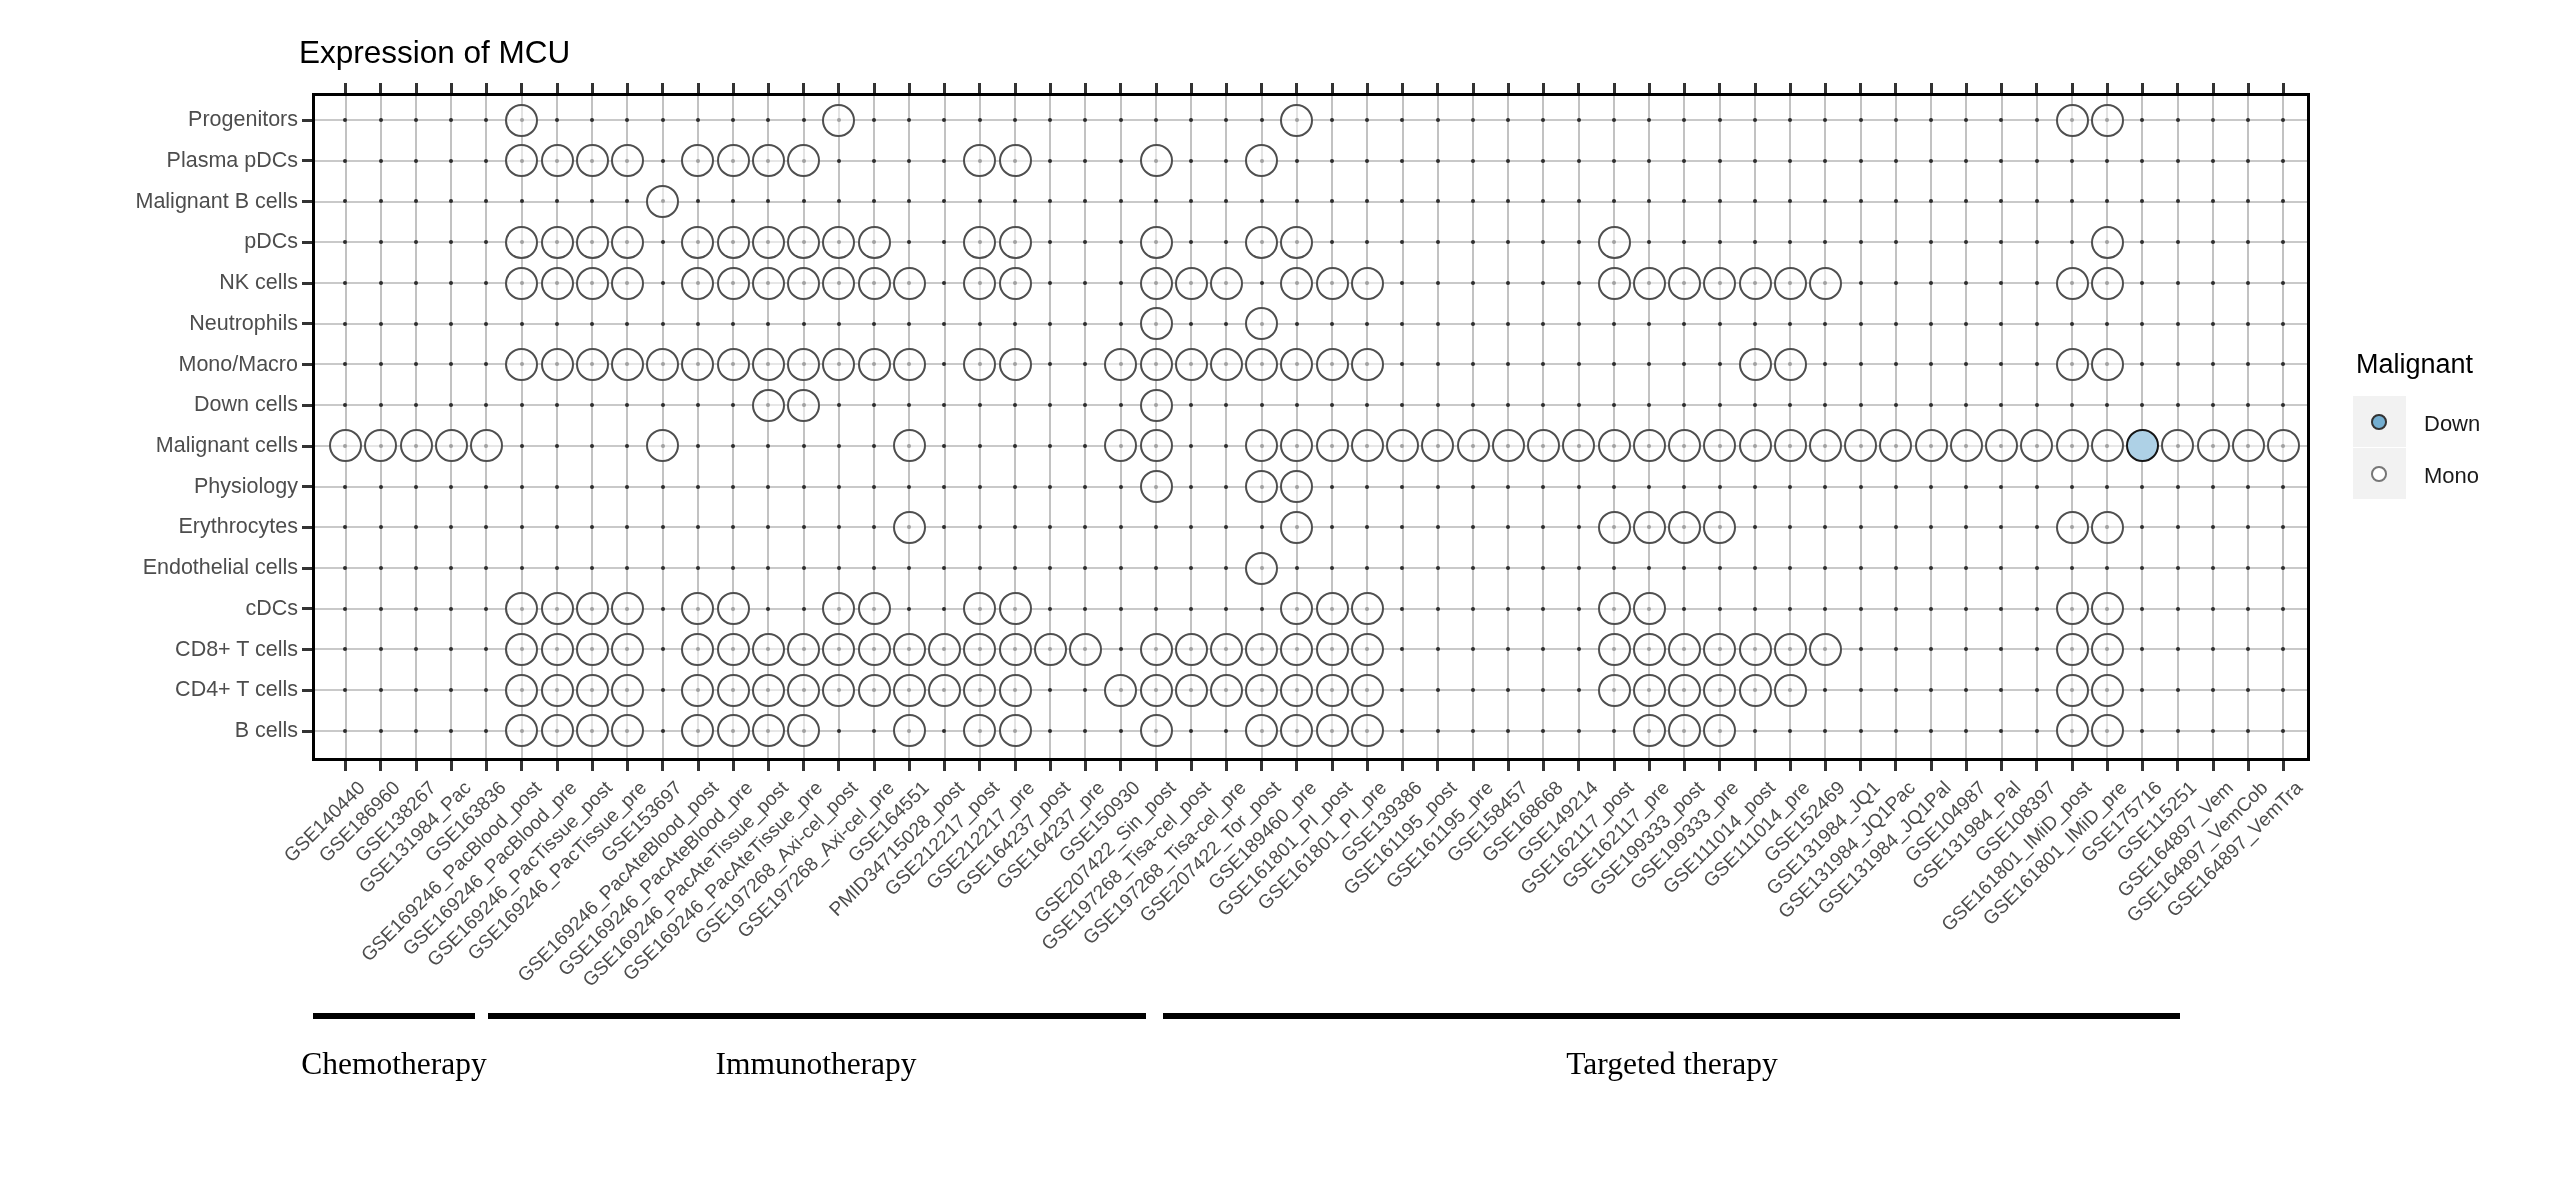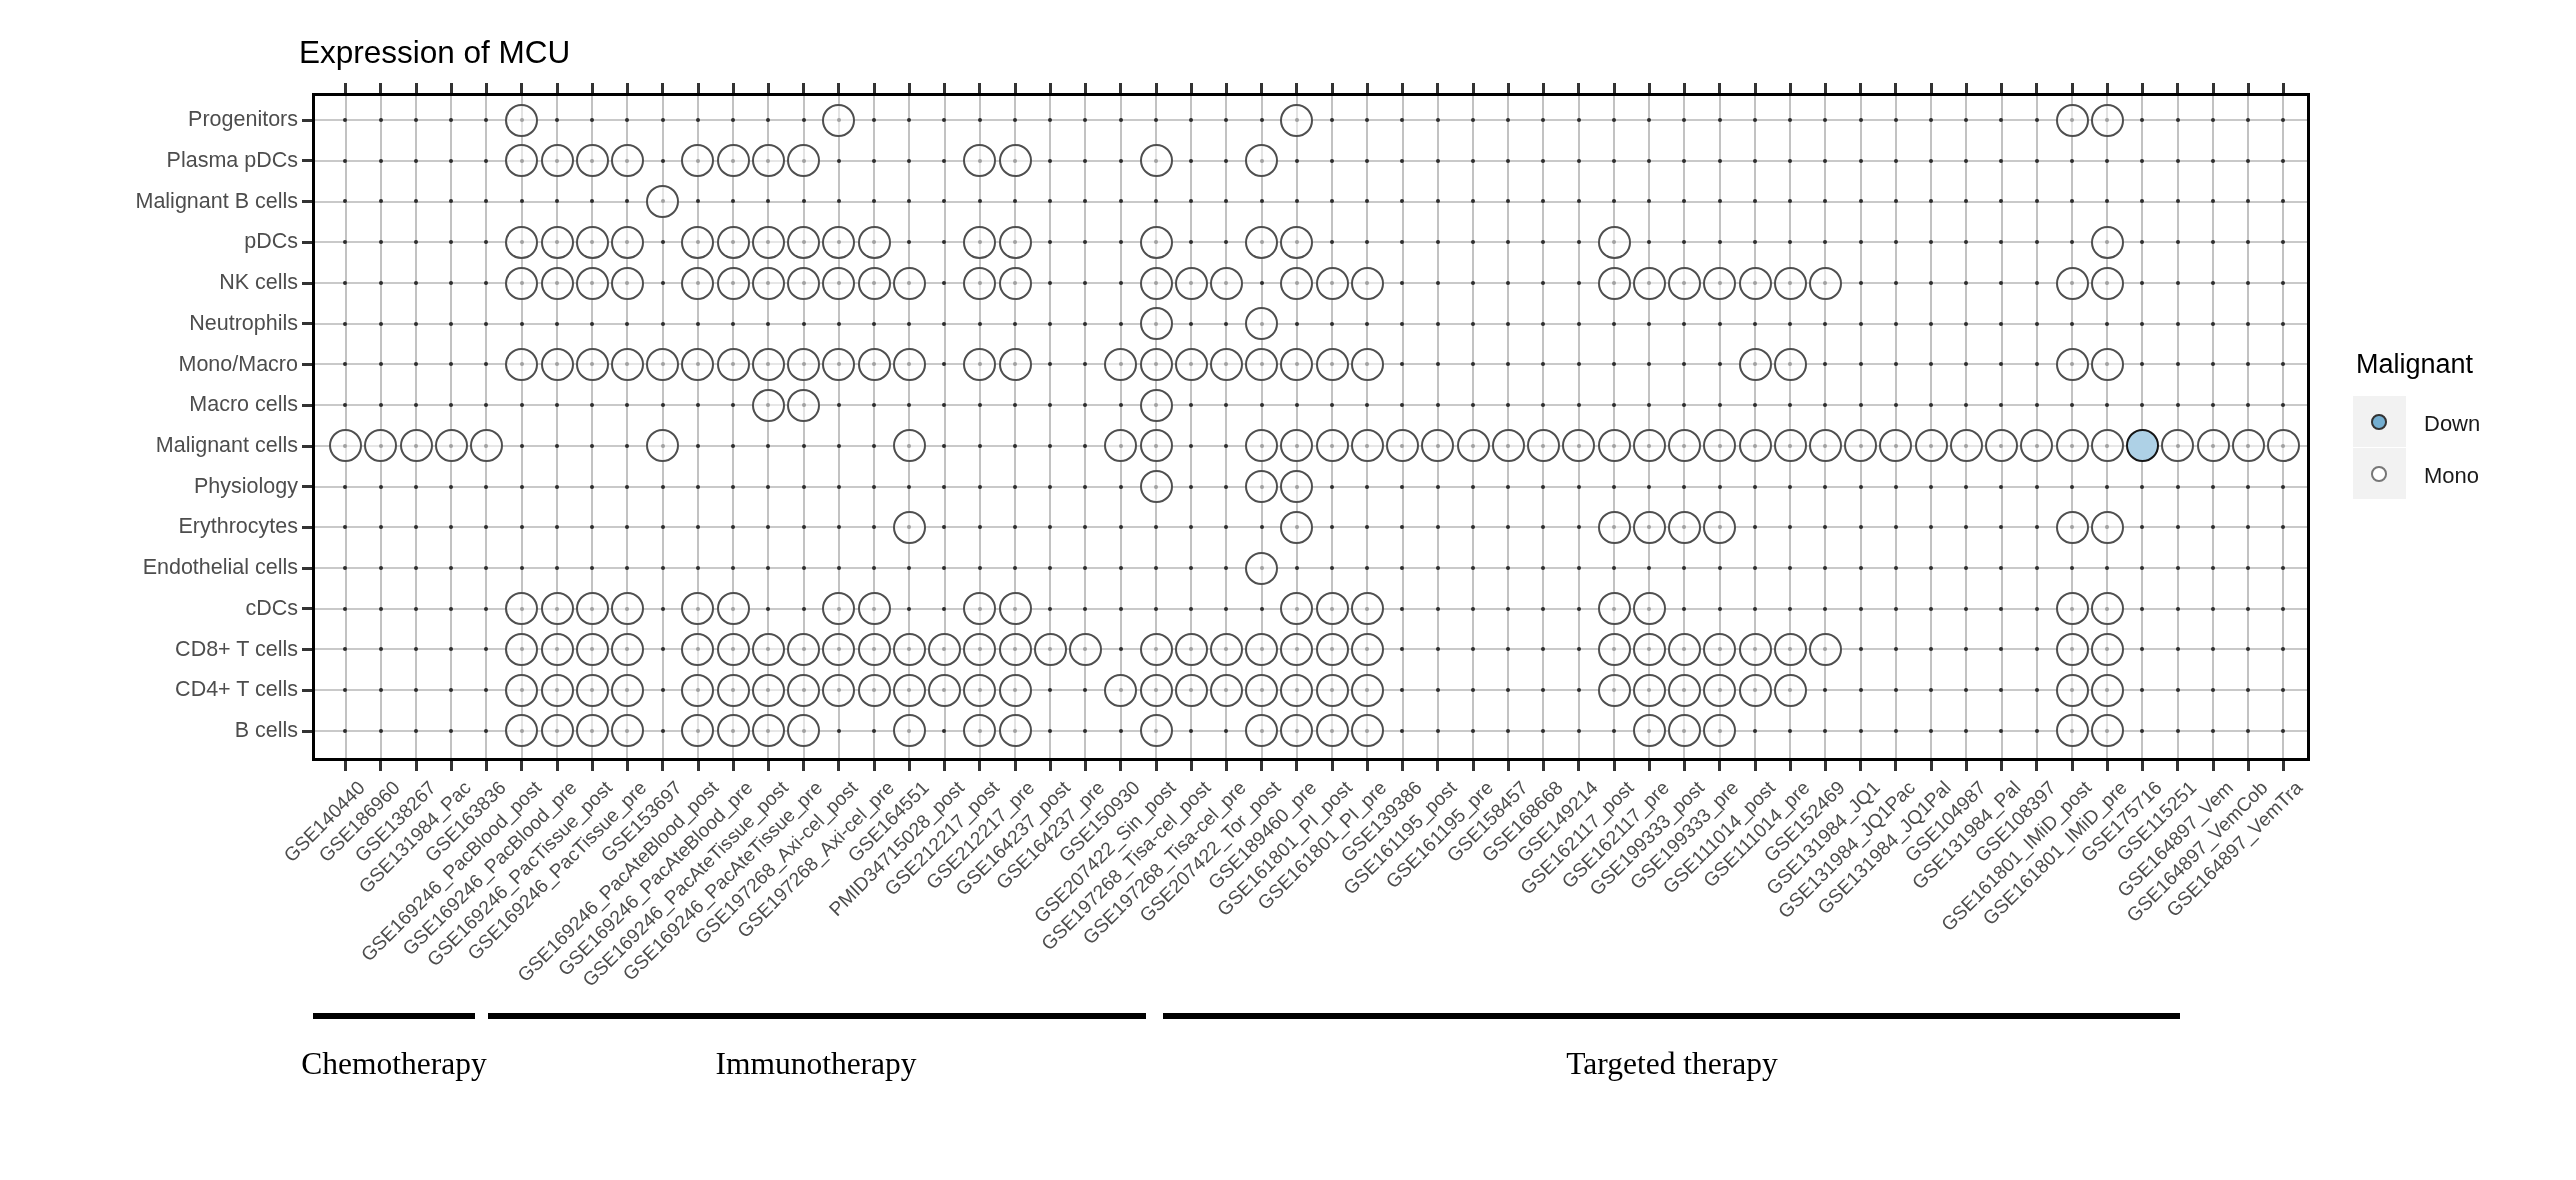--- a/index.html
+++ b/index.html
@@ -1376,21 +1376,21 @@
       <div class="tick" style="left:302px;top:648px;width:10px;height:2.9px;"></div>
       <div class="tick" style="left:302px;top:689px;width:10px;height:2.9px;"></div>
       <div class="tick" style="left:302px;top:730px;width:10px;height:2.9px;"></div>
       <div class="ylab" style="right:2278px;top:107px;">Progenitors</div>
       <div class="ylab" style="right:2278px;top:148px;">Plasma pDCs</div>
       <div class="ylab" style="right:2278px;top:189px;">Malignant B cells</div>
       <div class="ylab" style="right:2278px;top:229px;">pDCs</div>
       <div class="ylab" style="right:2278px;top:270px;">NK cells</div>
       <div class="ylab" style="right:2278px;top:311px;">Neutrophils</div>
       <div class="ylab" style="right:2278px;top:352px;">Mono/Macro</div>
-      <div class="ylab" style="right:2278px;top:392px;">Macro cells</div>
+      <div class="ylab" style="right:2278px;top:392px;">Down cells</div>
       <div class="ylab" style="right:2278px;top:433px;">Malignant cells</div>
       <div class="ylab" style="right:2278px;top:474px;">Physiology</div>
       <div class="ylab" style="right:2278px;top:514px;">Erythrocytes</div>
       <div class="ylab" style="right:2278px;top:555px;">Endothelial cells</div>
       <div class="ylab" style="right:2278px;top:596px;">cDCs</div>
       <div class="ylab" style="right:2278px;top:637px;">CD8+ T cells</div>
       <div class="ylab" style="right:2278px;top:677px;">CD4+ T cells</div>
       <div class="ylab" style="right:2278px;top:718px;">B cells</div>
       <div class="xlab" style="right:2222px;top:777px;">GSE140440</div>
       <div class="xlab" style="right:2187px;top:777px;">GSE186960</div>

